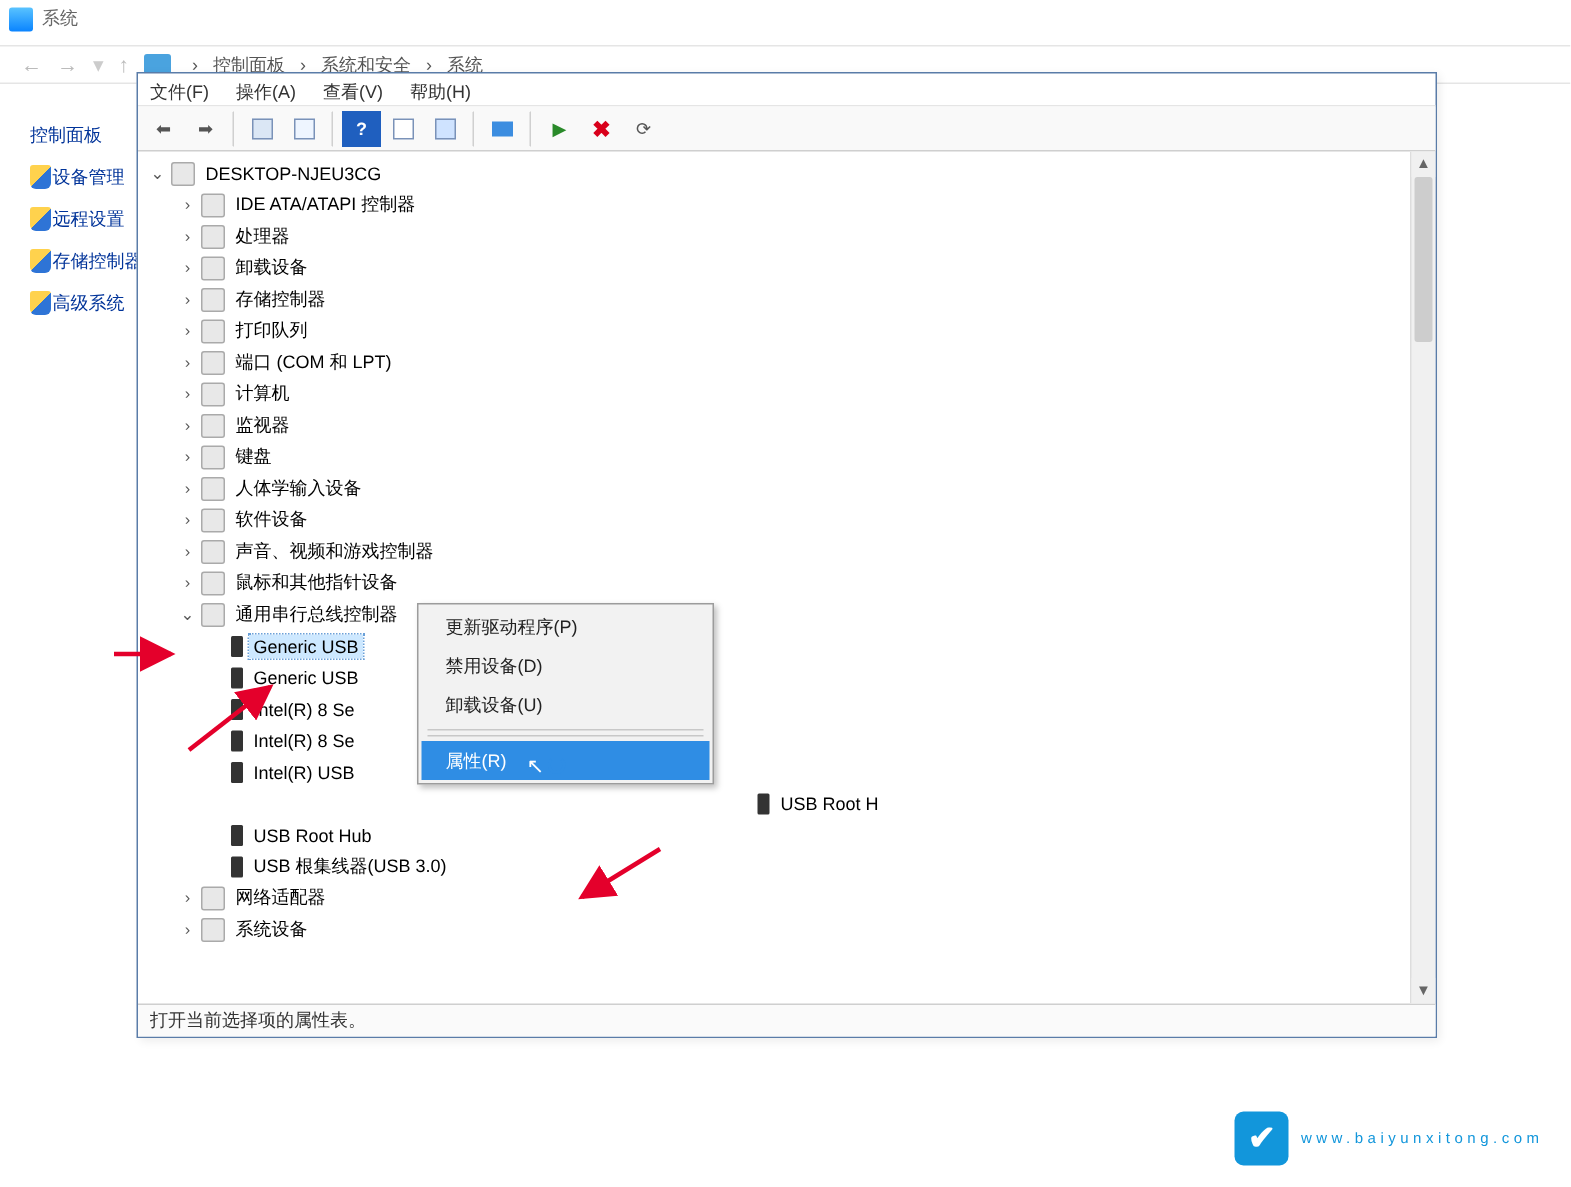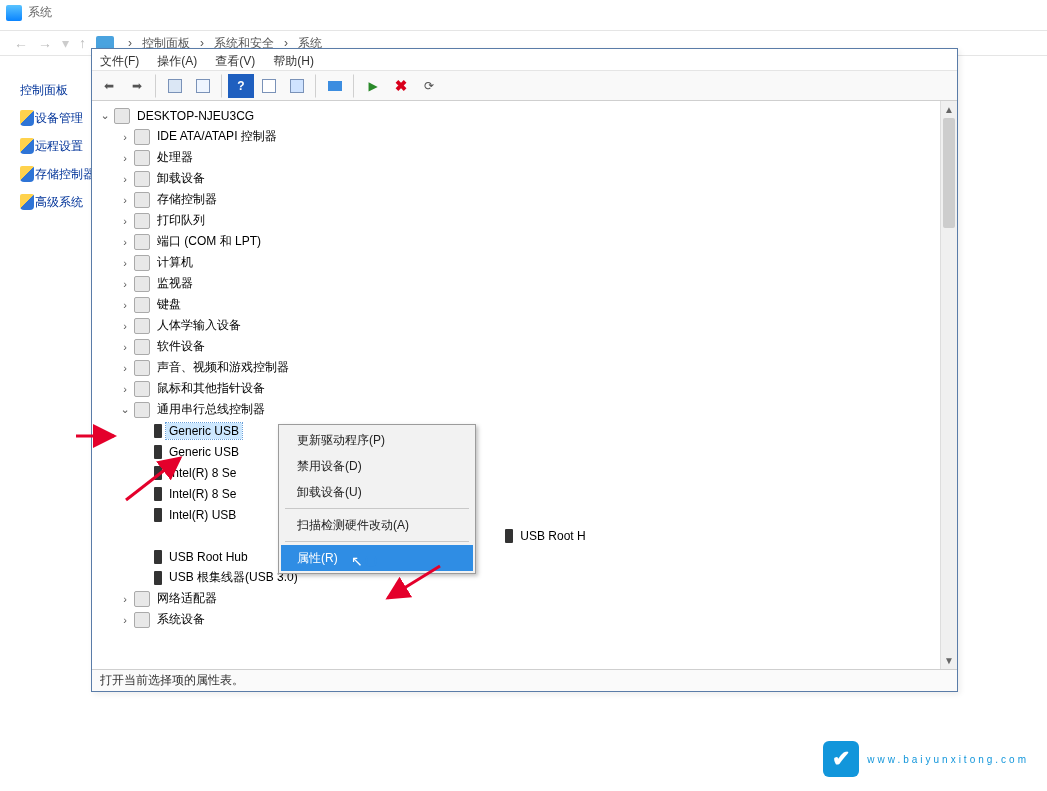--- a/index.html
+++ b/index.html
@@ -122,21 +122,21 @@
   .node .dev-icon{width:16px;height:16px;margin:0 4px 0 2px;display:inline-flex;align-items:center;justify-content:center;}
   .node .dev-icon.generic{background:#e8e8e8;border:1px solid #aaa;border-radius:2px;}
   .node .dev-icon.usb{width:8px;height:14px;background:#333;border-radius:1px;}
   .node .label{padding:1px 3px;}
   .node.sel .label{background:#cde8ff;outline:1px dotted #6aa0d8;}
 
   
   .ctxmenu {
     position:absolute;
     left:186px; 
-    top:323px;
+    top:301px;
     width:198px;
     background:#f2f2f2;
     border:1px solid #9c9c9c;
     box-shadow:2px 2px 4px rgba(0,0,0,.25);
     padding:2px 2px;
   }
   .ctxmenu .mi{height:26px;display:flex;align-items:center;padding:0 16px;color:#222;}
   .ctxmenu .mi.hover{background:#2f8de4;color:#fff;}
   .ctxmenu .msep{height:1px;background:#c8c8c8;margin:3px 4px;}
   .ctxmenu .cursor{position:absolute;left:72px;bottom:4px;font-size:14px;}
@@ -371,21 +371,20 @@
         <div class="thumb"></div>
       </div>
       <div class="sbbtn">▼</div>
     </div>
 
     <div class="ctxmenu" id="ctxmenu">
         <div class="mi">更新驱动程序(P)</div>
         <div class="mi">禁用设备(D)</div>
         <div class="mi">卸载设备(U)</div>
         <div class="msep"></div>
-        <div class="mi">扫描检测硬件改动(A)</div>
         <div class="msep"></div>
         <div class="mi hover">属性(R)</div>
         <div class="spinner"></div>
         <div class="cursor" style="color: rgb(255, 255, 255);">↖</div>
       </div>
   </div>
 
   <div class="dm-status">
     <span>打开当前选择项的属性表。</span>
   </div>

